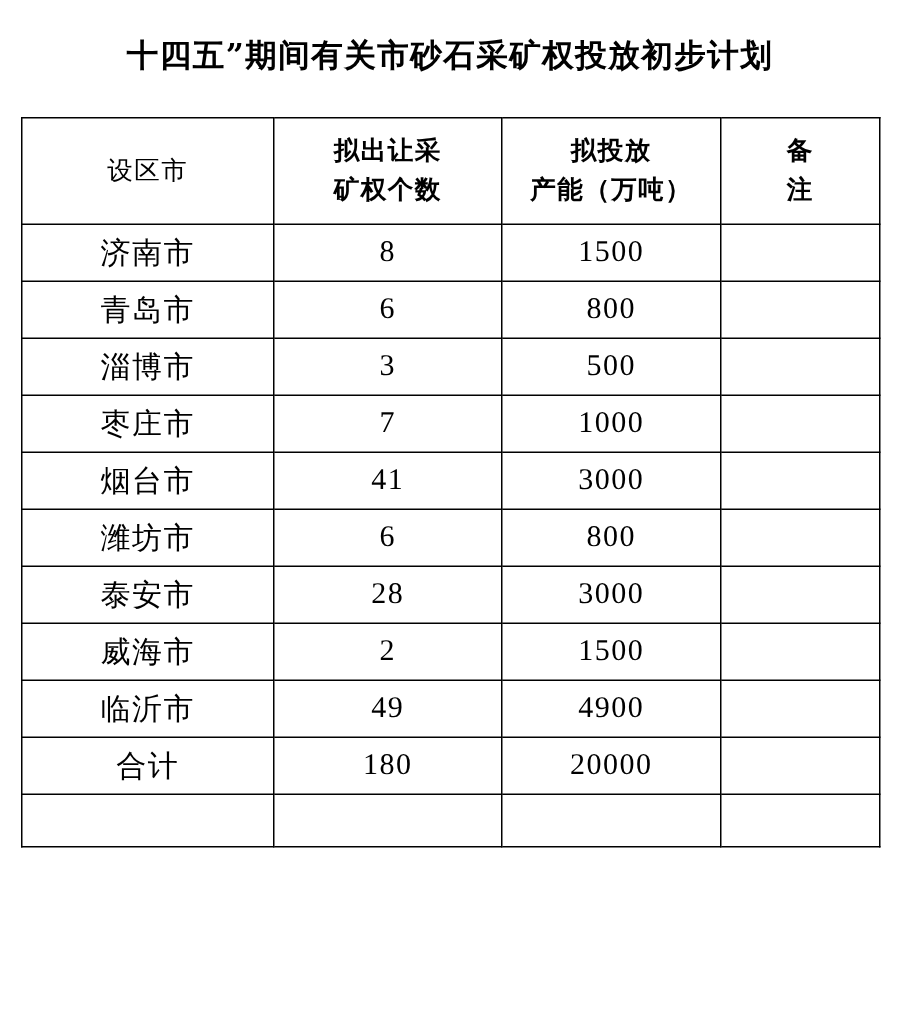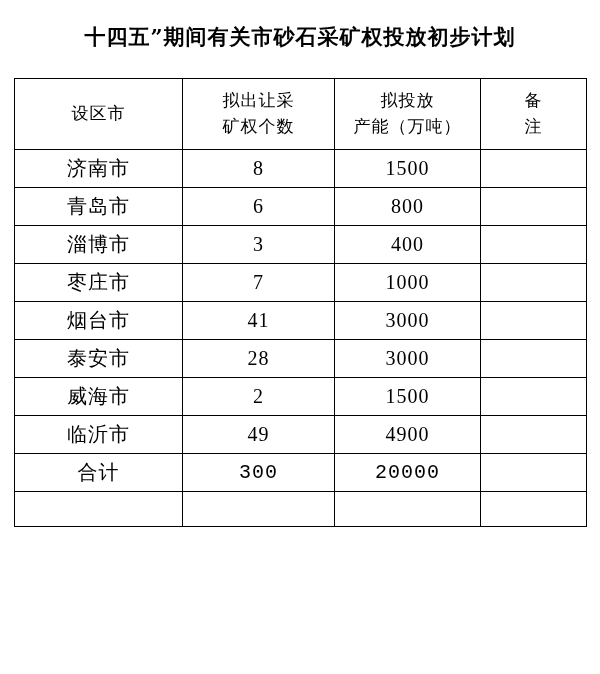--- a/index.html
+++ b/index.html
@@ -53,31 +53,31 @@
     height: 70px;
     font-size: 17px;
     line-height: 26px;
   }
   tbody td {
     height: 37px;
     font-size: 20px;
   }
   tbody tr.total-row td {
     height: 37px;
-    font-family: Liberation Mono, monospace;
   }
   tbody tr.blank-row td {
     height: 34px;
   }
   .col-city   { width: 168px; }
   .col-count  { width: 152px; }
   .col-cap    { width: 146px; }
   .col-note   { width: 106px; }
   .head-two-line span {
     display: block;
+    font-weight: bold;
   }
   .note-head {
     line-height: 26px;
   }
 </style>
 </head>
 <body>
 
 <div class="page">
 
@@ -119,33 +119,39 @@
         </tr>
         <tr>
           <td>青岛市</td>
           <td>6</td>
           <td>800</td>
           <td></td>
         </tr>
         <tr>
           <td>淄博市</td>
           <td>3</td>
-          <td>400</td>
+          <td>500</td>
           <td></td>
         </tr>
         <tr>
           <td>枣庄市</td>
           <td>7</td>
           <td>1000</td>
           <td></td>
         </tr>
         <tr>
           <td>烟台市</td>
           <td>41</td>
           <td>3000</td>
+          <td></td>
+        </tr>
+        <tr>
+          <td>潍坊市</td>
+          <td>6</td>
+          <td>800</td>
           <td></td>
         </tr>
         <tr>
           <td>泰安市</td>
           <td>28</td>
           <td>3000</td>
           <td></td>
         </tr>
         <tr>
           <td>威海市</td>
@@ -154,21 +160,21 @@
           <td></td>
         </tr>
         <tr>
           <td>临沂市</td>
           <td>49</td>
           <td>4900</td>
           <td></td>
         </tr>
         <tr class="total-row">
           <td>合计</td>
-          <td>300</td>
+          <td>180</td>
           <td>20000</td>
           <td></td>
         </tr>
         <tr class="blank-row">
           <td></td>
           <td></td>
           <td></td>
           <td></td>
         </tr>
       </tbody>

